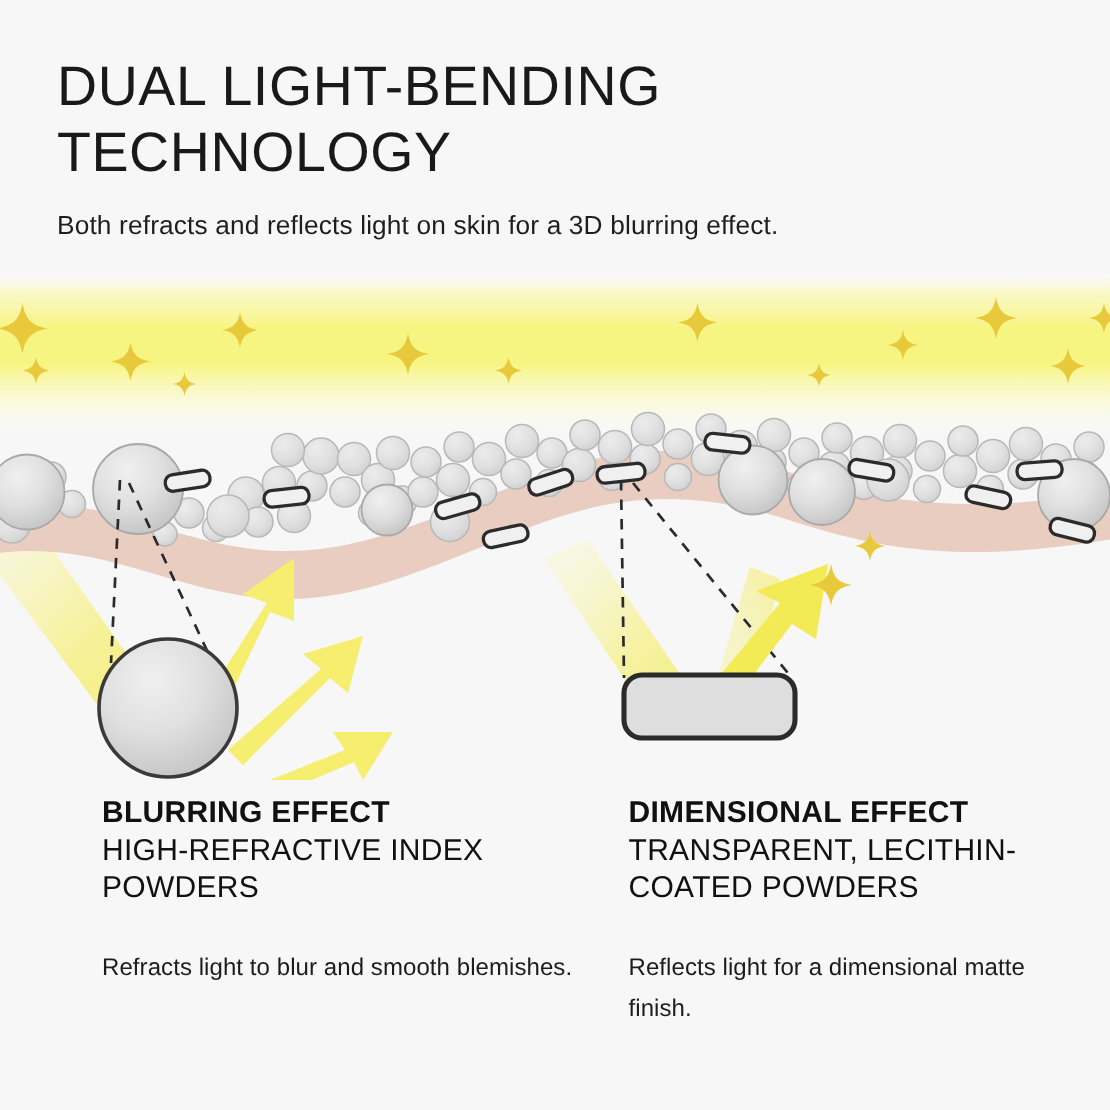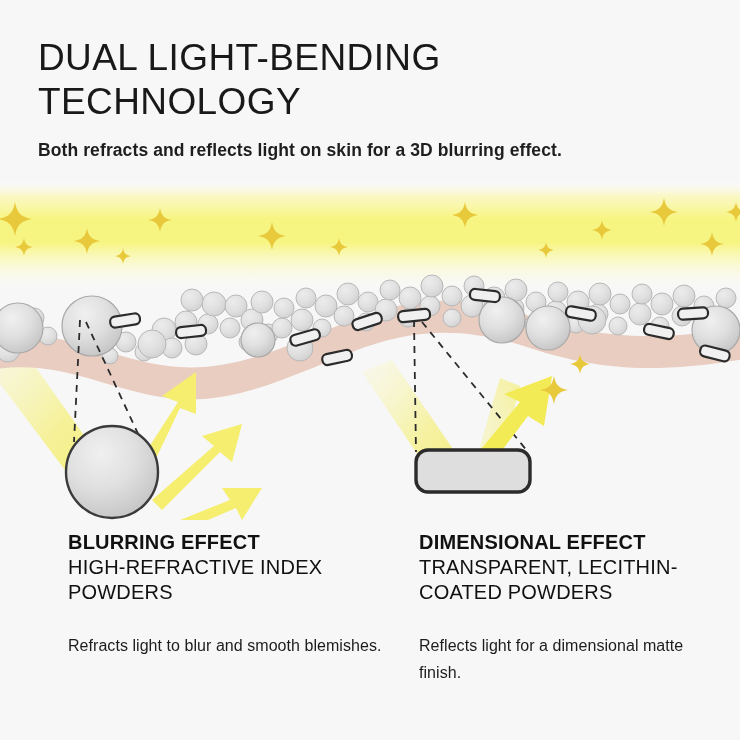--- a/index.html
+++ b/index.html
@@ -15,21 +15,21 @@
 
   
   .header{position:absolute;left:38px;top:36px;width:664px;}
   .title{
     font-size:37px;line-height:44px;font-weight:300;
     letter-spacing:.4px;color:#191919;margin:0;
     text-transform:uppercase;
   }
   .subtitle{
     margin:14px 0 0 0;font-size:17.5px;line-height:24px;
-    font-weight:700;color:#1e1e1e;letter-spacing:.1px;
+    font-weight:400;color:#1e1e1e;letter-spacing:.1px;
   }
 
   
   .illustration{position:absolute;left:0;top:180px;width:740px;height:340px;}
   .illustration svg{display:block;width:740px;height:340px;}
 
   
   .columns{position:absolute;left:0;top:530px;width:740px;height:190px;}
   .col{position:absolute;top:0;}
   .col-left{left:68px;width:320px;}

